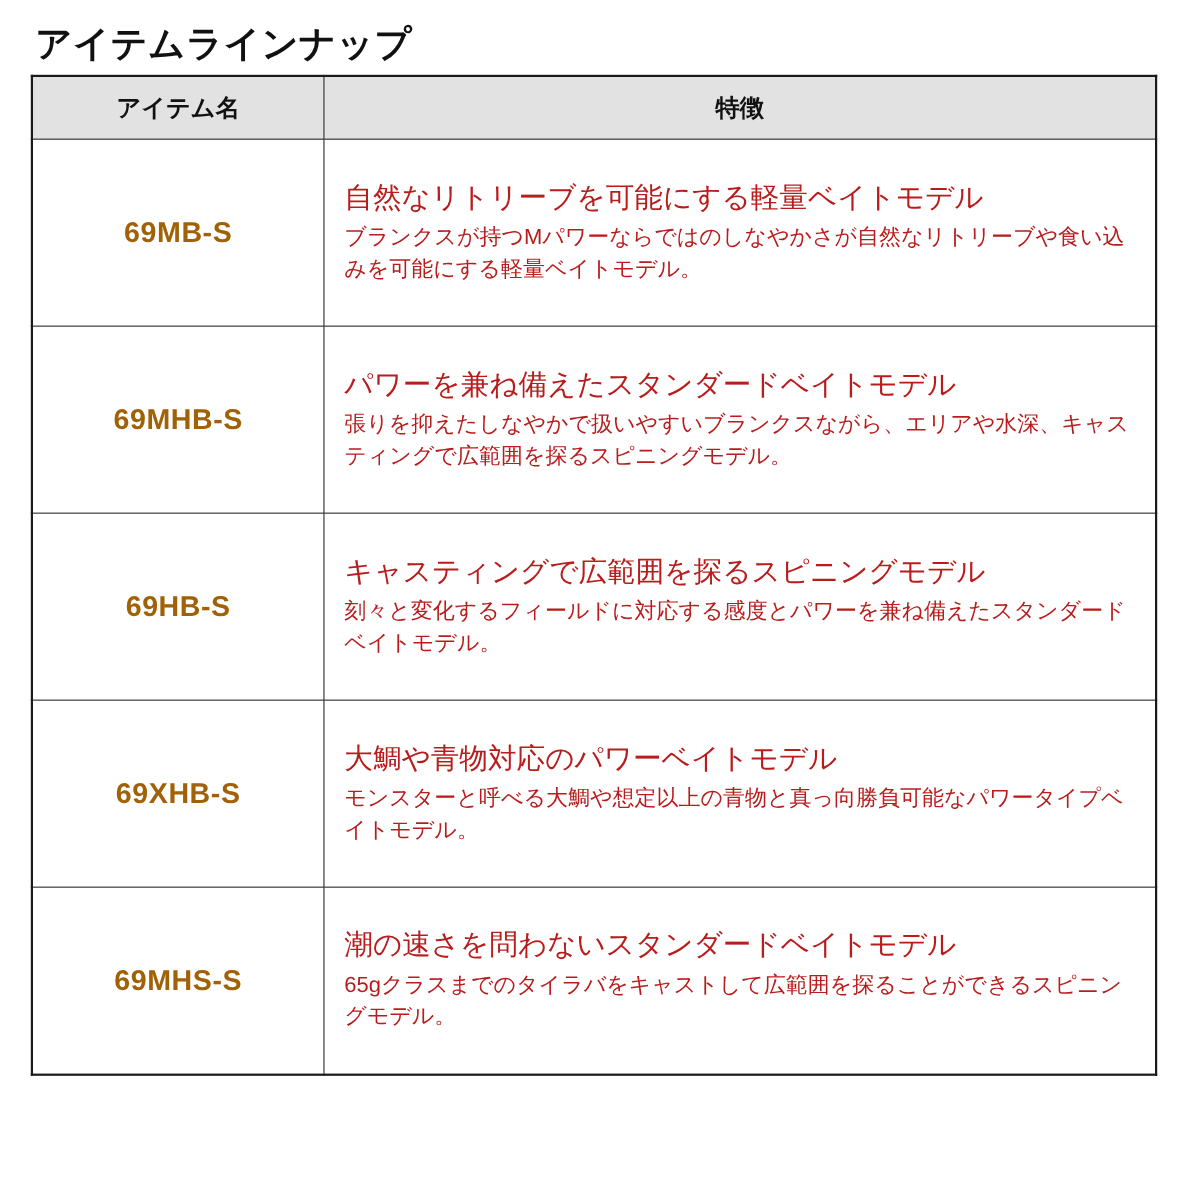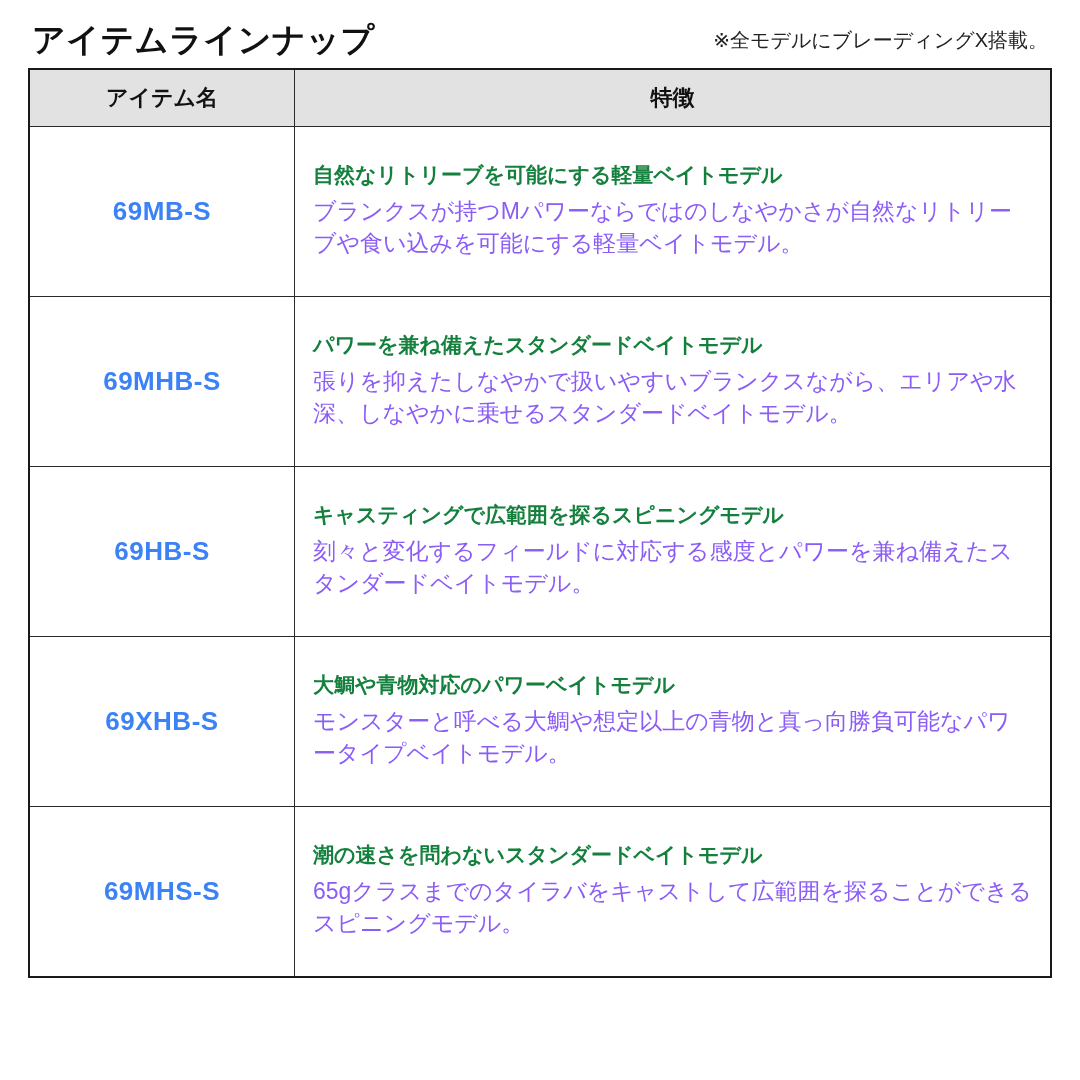--- a/index.html
+++ b/index.html
@@ -60,51 +60,50 @@
     height: 54px;
     color: #111111;
   }
   th.col-item { width: 262px; }
   th.col-feature { width: auto; margin-left: 36px; }
 
   td.item-name {
     text-align: center;
     font-size: 26px;
     font-weight: bold;
-    color: #3b82f6;
+    color: #a16207;
     letter-spacing: 0.5px;
   }
   td.feature {
     padding: 14px 18px 16px 18px;
     text-align: left;
   }
   .feature-title {
-    font-size: 21px;
-    font-weight: bold;
-    color: #15803d;
+    font-size: 26px;
+    font-weight: normal;
+    color: #b91c1c;
     line-height: 1.3;
     margin-bottom: 6px;
     letter-spacing: 0px;
   }
   .feature-desc {
-    font-size: 23px;
-    color: #8b5cf6;
+    font-size: 20px;
+    color: #b91c1c;
     line-height: 1.42;
     letter-spacing: 0px;
   }
   tbody tr { height: 170px; }
 </style>
 </head>
 <body>
 
 <div class="page">
 
   <div class="header">
     <div class="page-title">アイテムラインナップ</div>
-    <div class="note">※全モデルにブレーディングX搭載。</div>
   </div>
 
   <table class="lineup">
     <thead>
       <tr>
         <th class="col-item">アイテム名</th>
         <th class="col-feature">特徴</th>
       </tr>
     </thead>
     <tbody>
@@ -112,21 +111,21 @@
         <td class="item-name">69MB-S</td>
         <td class="feature">
           <div class="feature-title">自然なリトリーブを可能にする軽量ベイトモデル</div>
           <div class="feature-desc">ブランクスが持つMパワーならではのしなやかさが自然なリトリーブや食い込みを可能にする軽量ベイトモデル。</div>
         </td>
       </tr>
       <tr>
         <td class="item-name">69MHB-S</td>
         <td class="feature">
           <div class="feature-title">パワーを兼ね備えたスタンダードベイトモデル</div>
-          <div class="feature-desc">張りを抑えたしなやかで扱いやすいブランクスながら、エリアや水深、しなやかに乗せるスタンダードベイトモデル。</div>
+          <div class="feature-desc">張りを抑えたしなやかで扱いやすいブランクスながら、エリアや水深、キャスティングで広範囲を探るスピニングモデル。</div>
         </td>
       </tr>
       <tr>
         <td class="item-name">69HB-S</td>
         <td class="feature">
           <div class="feature-title">キャスティングで広範囲を探るスピニングモデル</div>
           <div class="feature-desc">刻々と変化するフィールドに対応する感度とパワーを兼ね備えたスタンダードベイトモデル。</div>
         </td>
       </tr>
       <tr>

